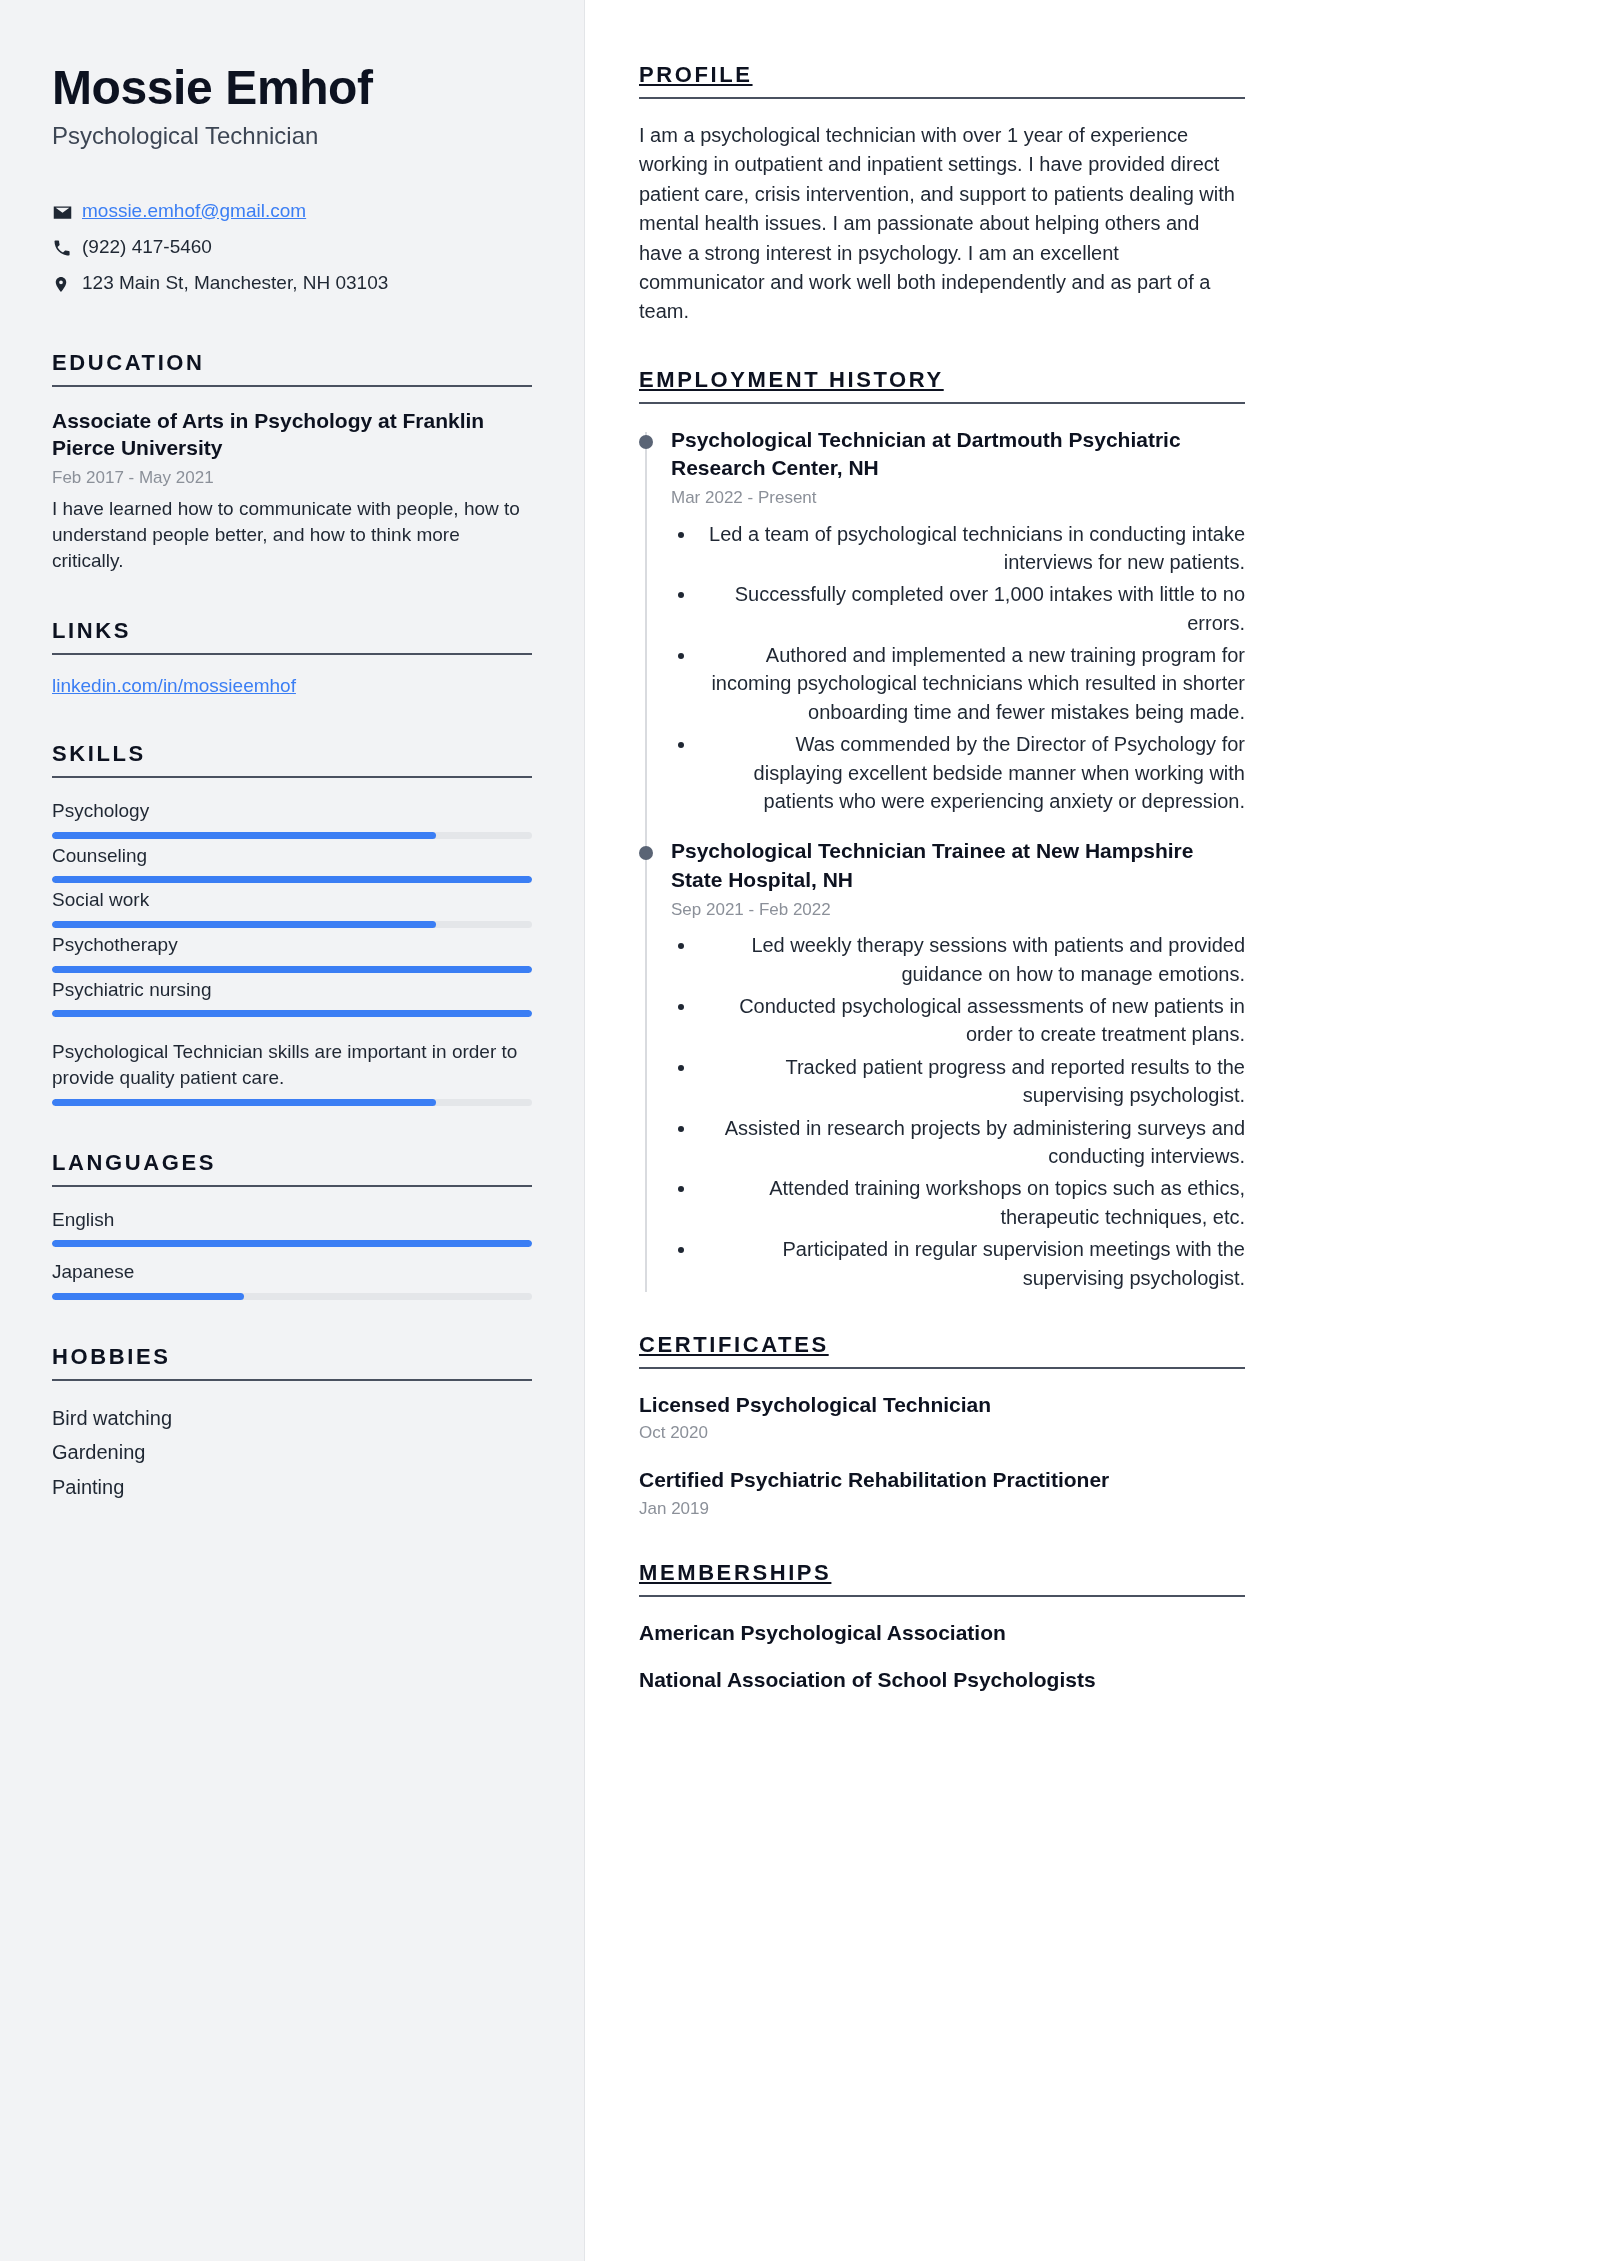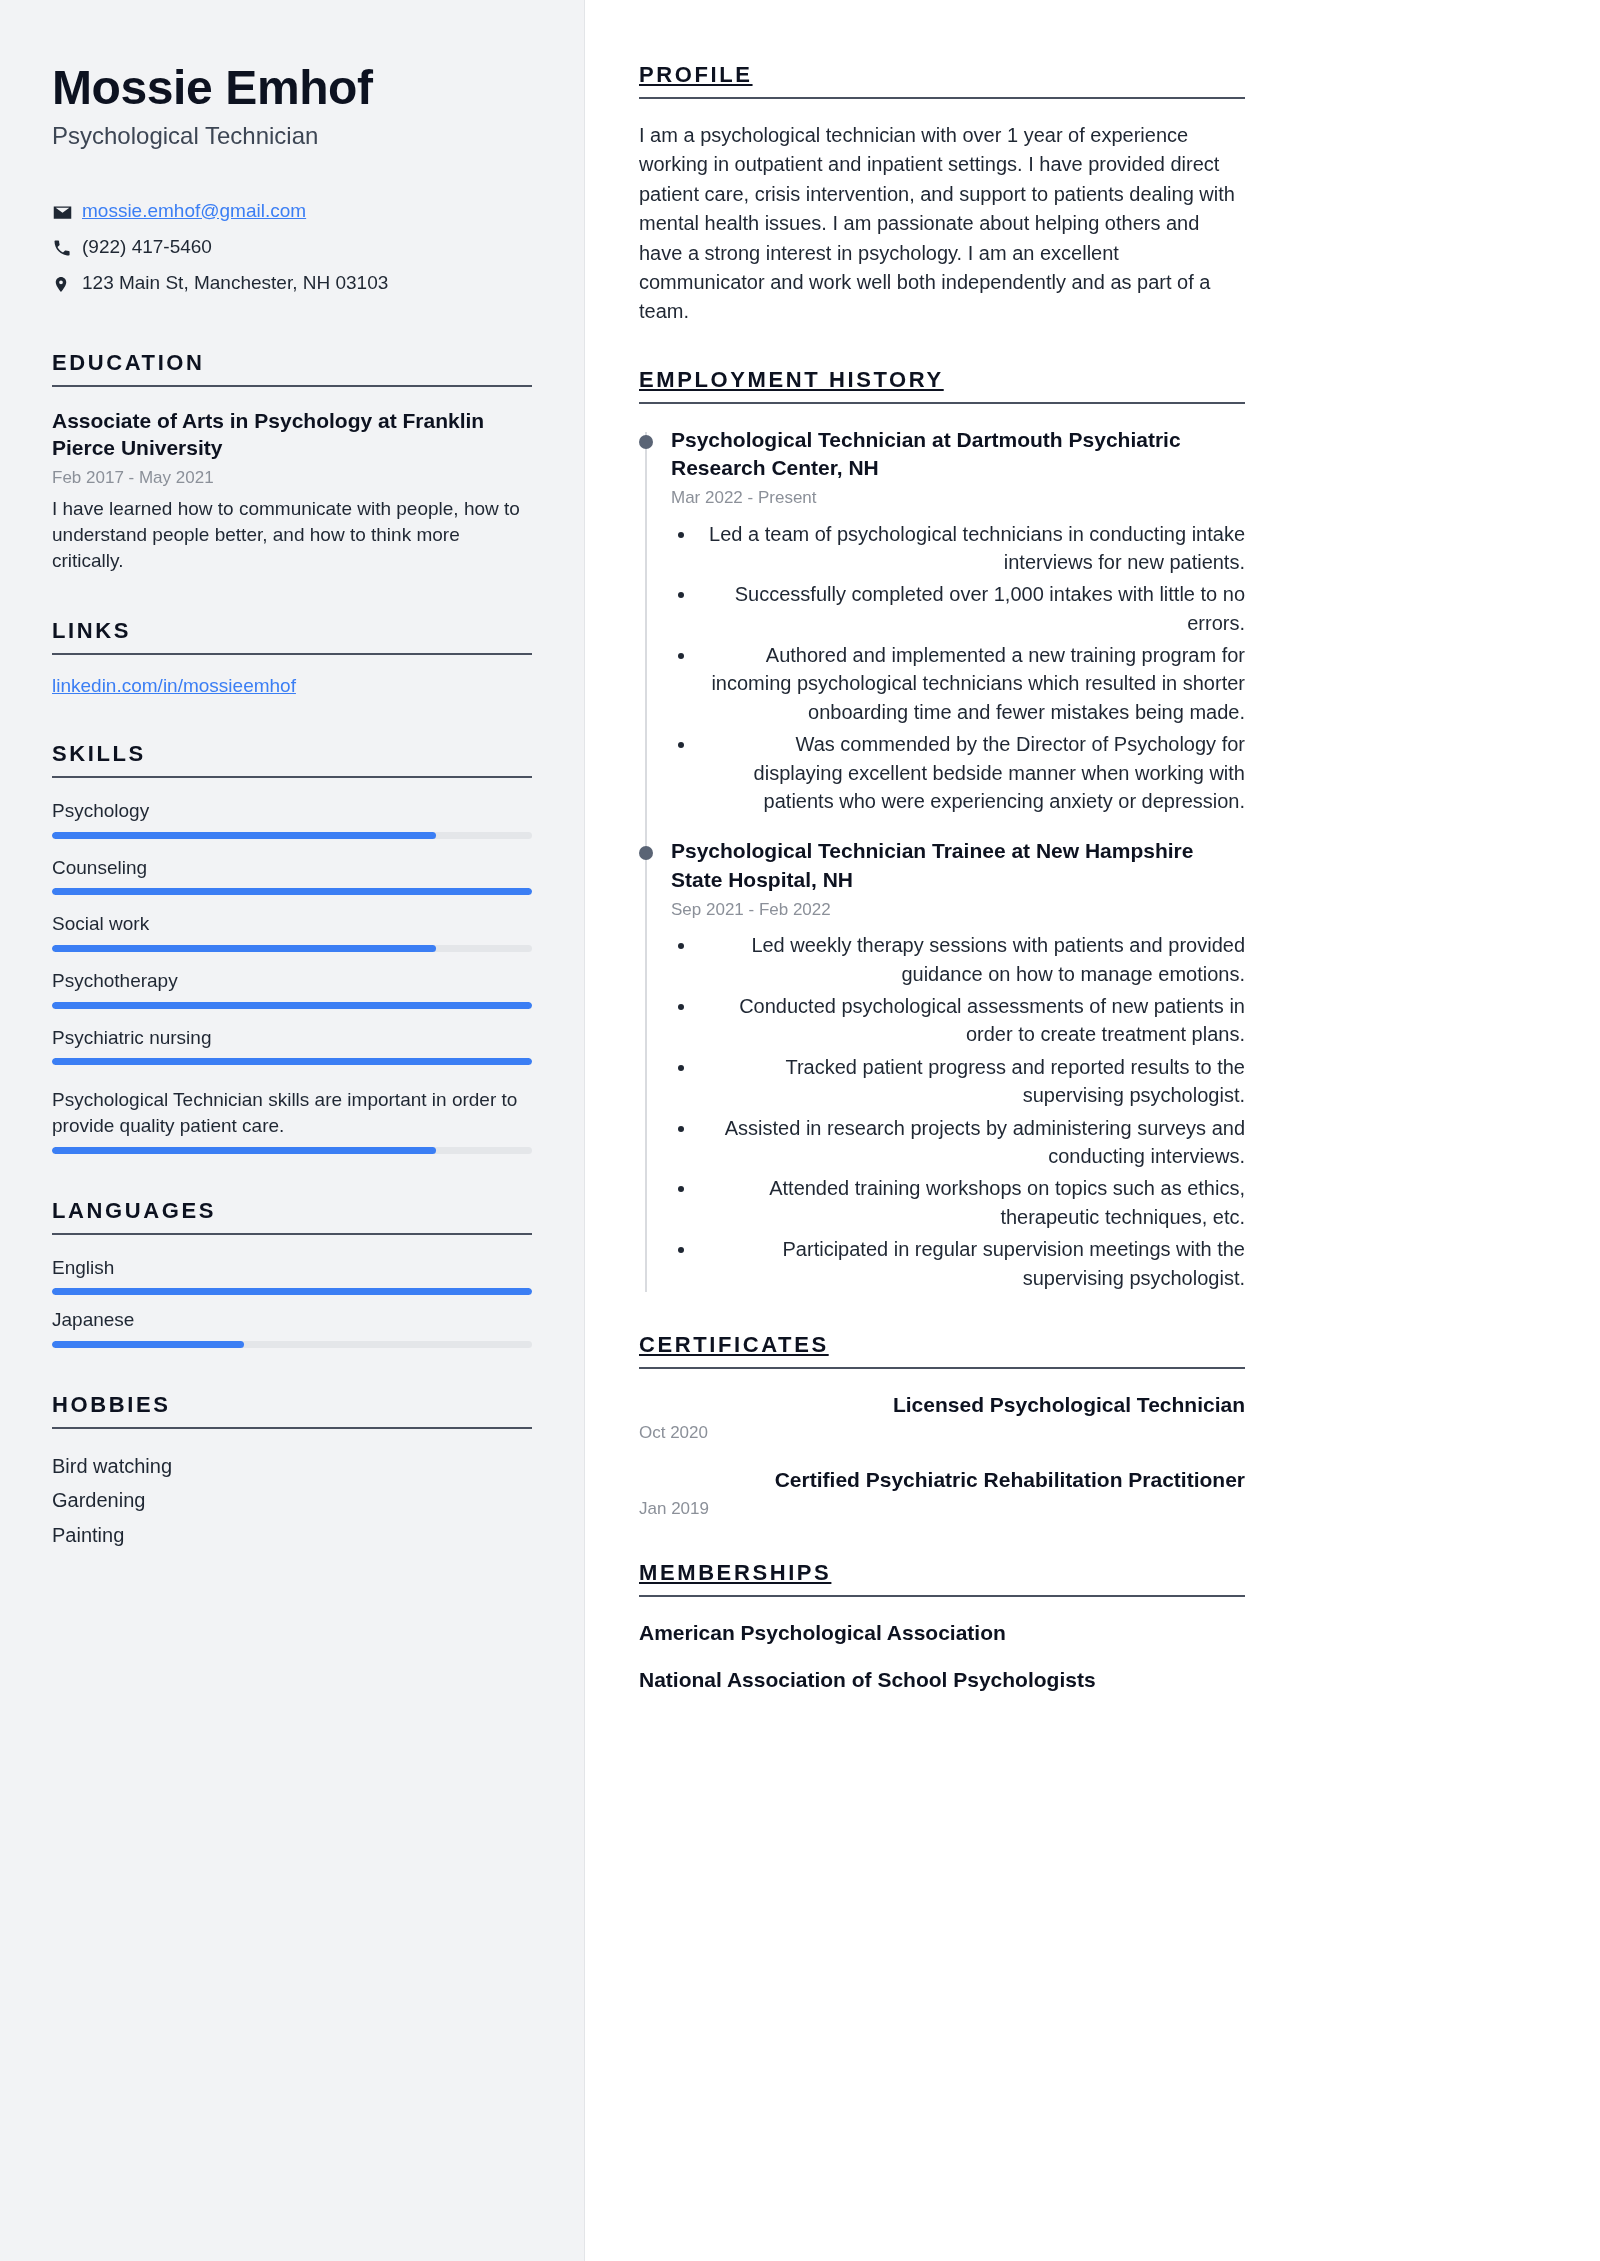--- a/index.html
+++ b/index.html
@@ -95,21 +95,21 @@
   }
 
   .link-item {
     font-size: 19px;
     color: #3b7ef4;
     text-decoration: underline;
     display: block;
     margin-top: 6px;
   }
 
-  .skill { margin-bottom: 16px; }
+  .skill { margin-bottom: 4px; }
   .skill-label {
     font-size: 19px;
     color: #1f2733;
     line-height: 1.35;
     margin-bottom: 8px;
   }
   .bar-track {
     height: 7px;
     width: 100%;
     background: #e4e6e9;
@@ -201,21 +201,20 @@
     padding-left: 8px;
   }
 
   .cert { margin-bottom: 22px; }
   .cert:last-child { margin-bottom: 0; }
   .cert-name {
     font-size: 21px;
     font-weight: bold;
     color: #0d1220;
     line-height: 1.3;
-    text-align: right;
   }
   .cert-date {
     font-size: 17px;
     color: #8b9099;
     margin-top: 4px;
     line-height: 1.3;
   }
   .member-name {
     font-size: 21px;
     font-weight: bold;

